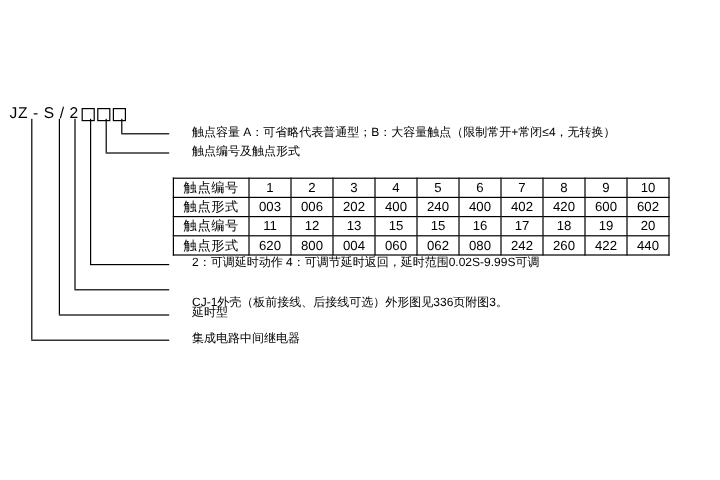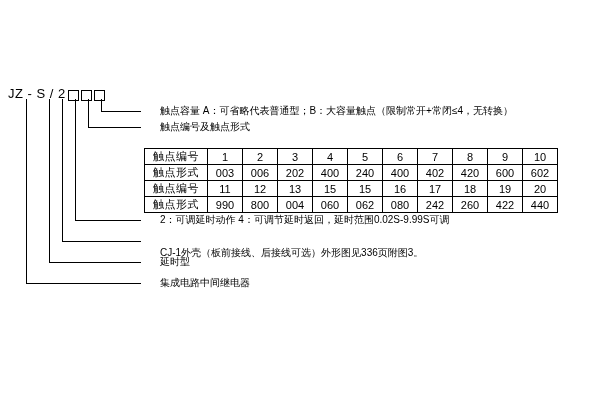--- a/index.html
+++ b/index.html
@@ -114,21 +114,21 @@
   <div class="vline" style="left:49px; top:99px; height:163px;"></div>
   <div class="hline" style="left:49px; top:262px; width:92px;"></div>
 
   <div class="vline" style="left:26px; top:99px; height:184px;"></div>
   <div class="hline" style="left:26px; top:283px; width:115px;"></div>
 
   <div class="note" style="left:145px; top:104px;">触点容量  A：可省略代表普通型；B：大容量触点（限制常开+常闭≤4，无转换）</div>
   <div class="note" style="left:145px; top:120px;">触点编号及触点形式</div>
   <div class="note" style="left:145px; top:213px;">2：可调延时动作   4：可调节延时返回，延时范围0.02S-9.99S可调</div>
   <div class="note" style="left:145px; top:246px;">CJ-1外壳（板前接线、后接线可选）外形图见336页附图3。</div>
-  <div class="note" style="left:145px; top:255px;">延时型</div>
+  <div class="note" style="left:145px; top:255px;font-family:Liberation Mono, monospace;">延时型</div>
   <div class="note" style="left:145px; top:276px;">集成电路中间继电器</div>
 
   <div class="tbl-wrap">
     <table class="contacts">
       <tbody>
         <tr>
           <td class="hdr">触点编号</td>
           <td class="val">1</td>
           <td class="val">2</td>
           <td class="val">3</td>
@@ -161,21 +161,21 @@
           <td class="val">15</td>
           <td class="val">15</td>
           <td class="val">16</td>
           <td class="val">17</td>
           <td class="val">18</td>
           <td class="val">19</td>
           <td class="val">20</td>
         </tr>
         <tr>
           <td class="hdr">触点形式</td>
-          <td class="val">990</td>
+          <td class="val">620</td>
           <td class="val">800</td>
           <td class="val">004</td>
           <td class="val">060</td>
           <td class="val">062</td>
           <td class="val">080</td>
           <td class="val">242</td>
           <td class="val">260</td>
           <td class="val">422</td>
           <td class="val">440</td>
         </tr>

